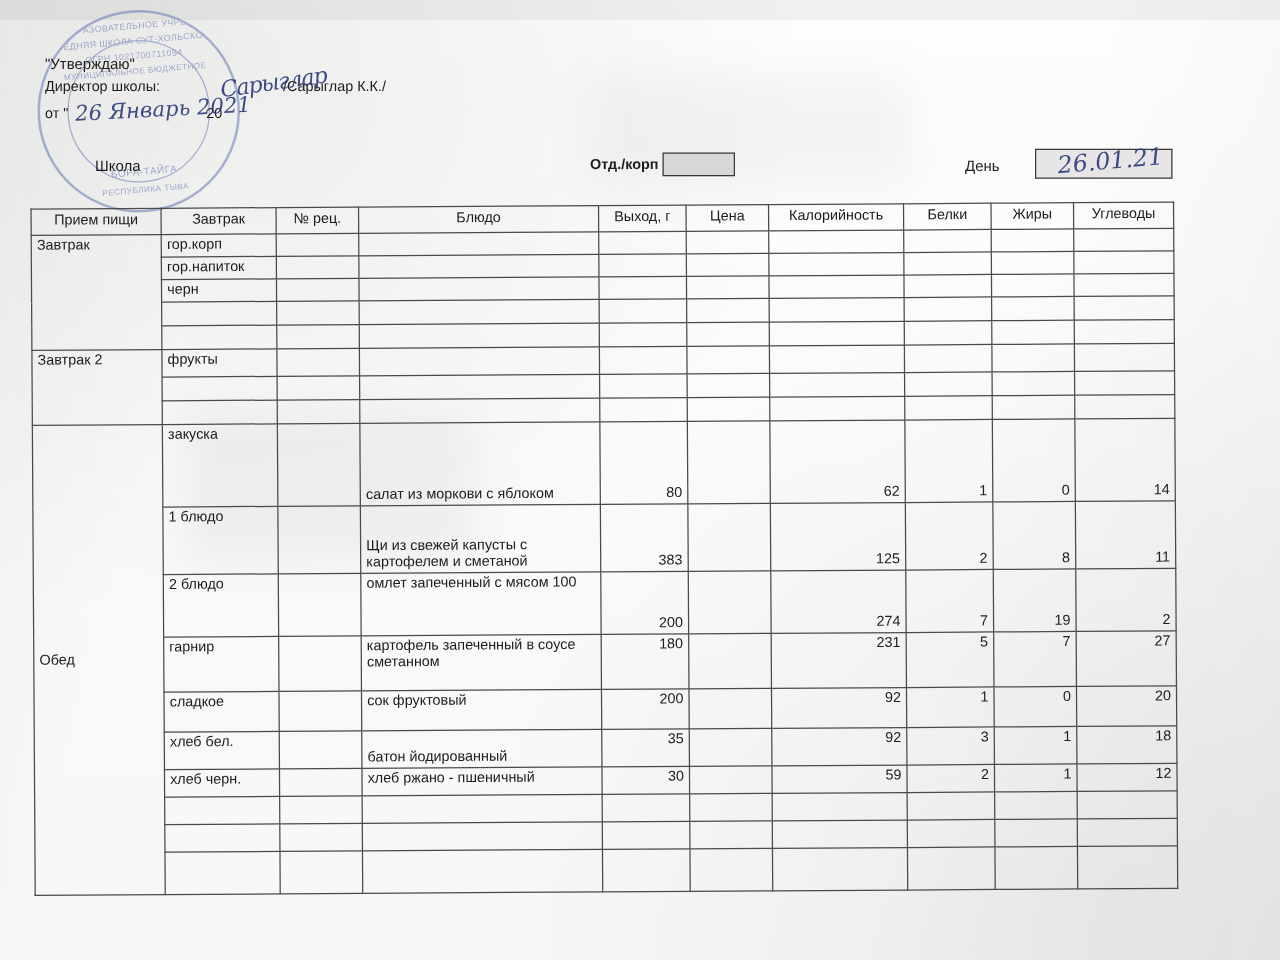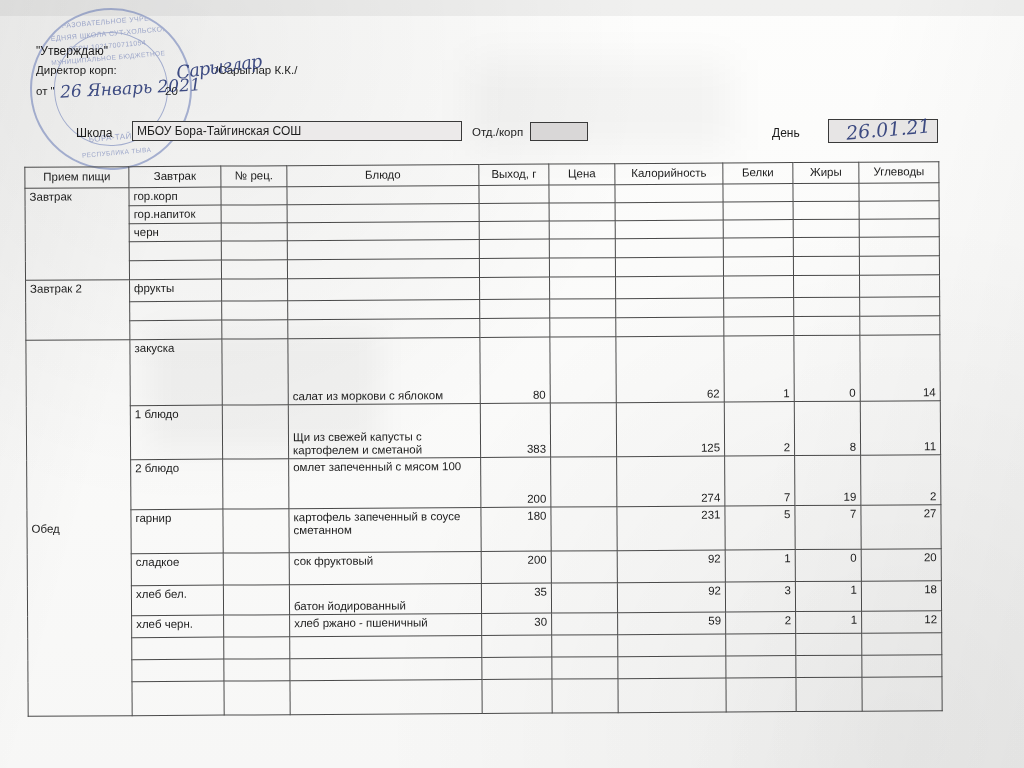--- a/index.html
+++ b/index.html
@@ -101,21 +101,21 @@
   #school-box {
     position: absolute;
     left: 132px; top: 121px;
     width: 330px; height: 20px;
     border: 1px solid #3a3a3a;
     background: #eceaea;
     font-size: 12px;
     padding: 2px 4px;
     box-sizing: border-box;
   }
-  #otd-label { position: absolute; left: 472px; top: 126px; font-size: 11.5px; }
+  #otd-label { position: absolute; left: 472px; top: 126px; font-size: 11.5px; font-weight: bold; }
   #otd-box {
     position: absolute;
     left: 530px; top: 122px;
     width: 56px; height: 17px;
     border: 1px solid #3a3a3a;
     background: #d9d7d7;
   }
   #day-label { position: absolute; left: 772px; top: 126px; font-size: 12px; }
   #day-box {
     position: absolute;
@@ -179,36 +179,35 @@
     <div class="t2">СРЕДНЯЯ ШКОЛА СУТ-ХОЛЬСКОГО</div>
     <div class="t3">ОГРН 1021700711054</div>
     <div class="t4">МУНИЦИПАЛЬНОЕ БЮДЖЕТНОЕ</div>
     <div class="t5">БОРА-ТАЙГА</div>
     <div class="t6">РЕСПУБЛИКА ТЫВА</div>
   </div>
 
   <div class="hdr" id="approve">"Утверждаю"</div>
 
   <div class="hdr" id="director">
-    <span>Директор корп:</span>
+    <span>Директор школы:</span>
     <span class="sig-line"></span>
     <span>/Сарыглар К.К./</span>
   </div>
 
   <div class="hdr" id="datefrom">
     <span>от "</span>
     <span style="display:inline-block;width:104px"></span>
     <span>20</span>
   </div>
 
   <div class="handw" id="sig-name">Сарыглар</div>
   <div class="handw" id="sig-date">26 Январь 2021</div>
 
   <div id="school-label">Школа</div>
-  <div id="school-box">МБОУ Бора-Тайгинская СОШ</div>
   <div id="otd-label">Отд./корп</div>
   <div id="otd-box"></div>
   <div id="day-label">День</div>
   <div id="day-box"></div>
   <div class="handw" id="day-hand">26.01.21</div>
 
   <div id="tbl-wrap">
     <table class="menu">
       <colgroup>
         <col style="width:104px">

